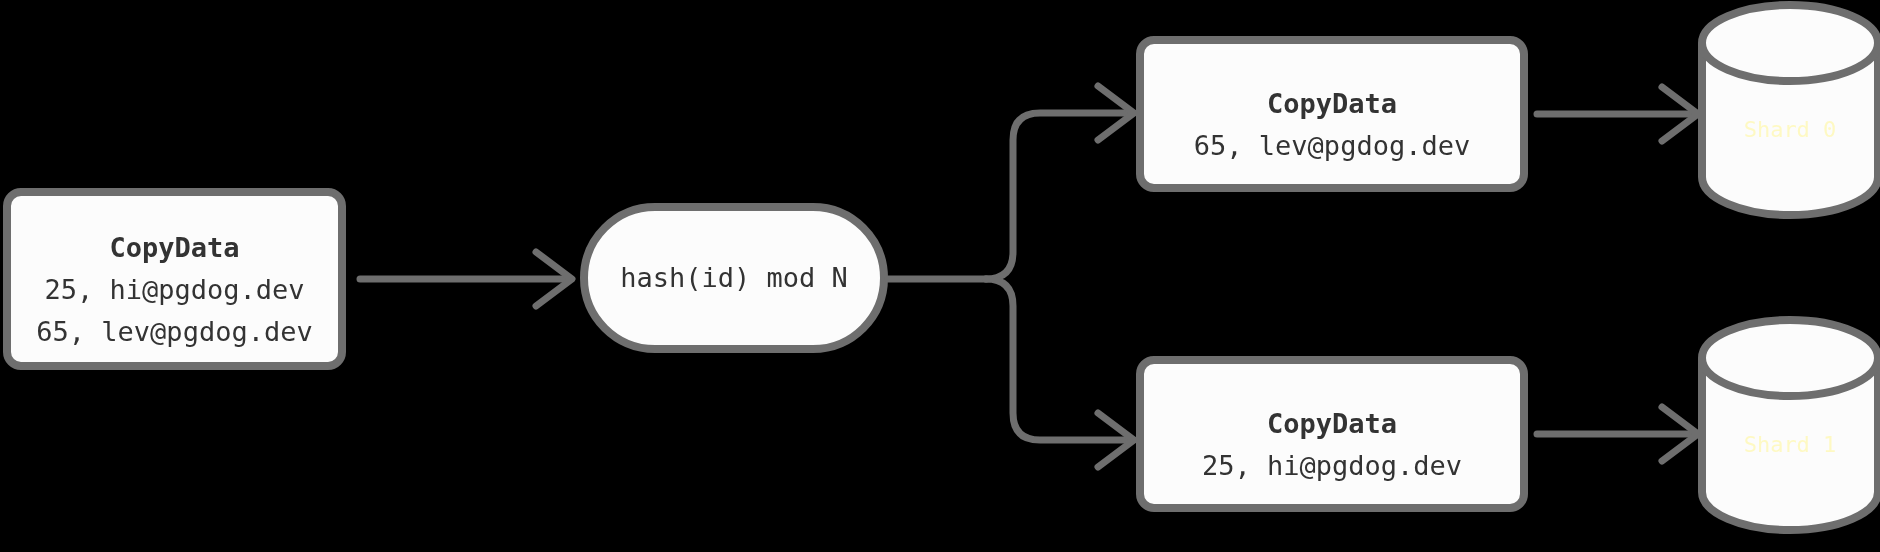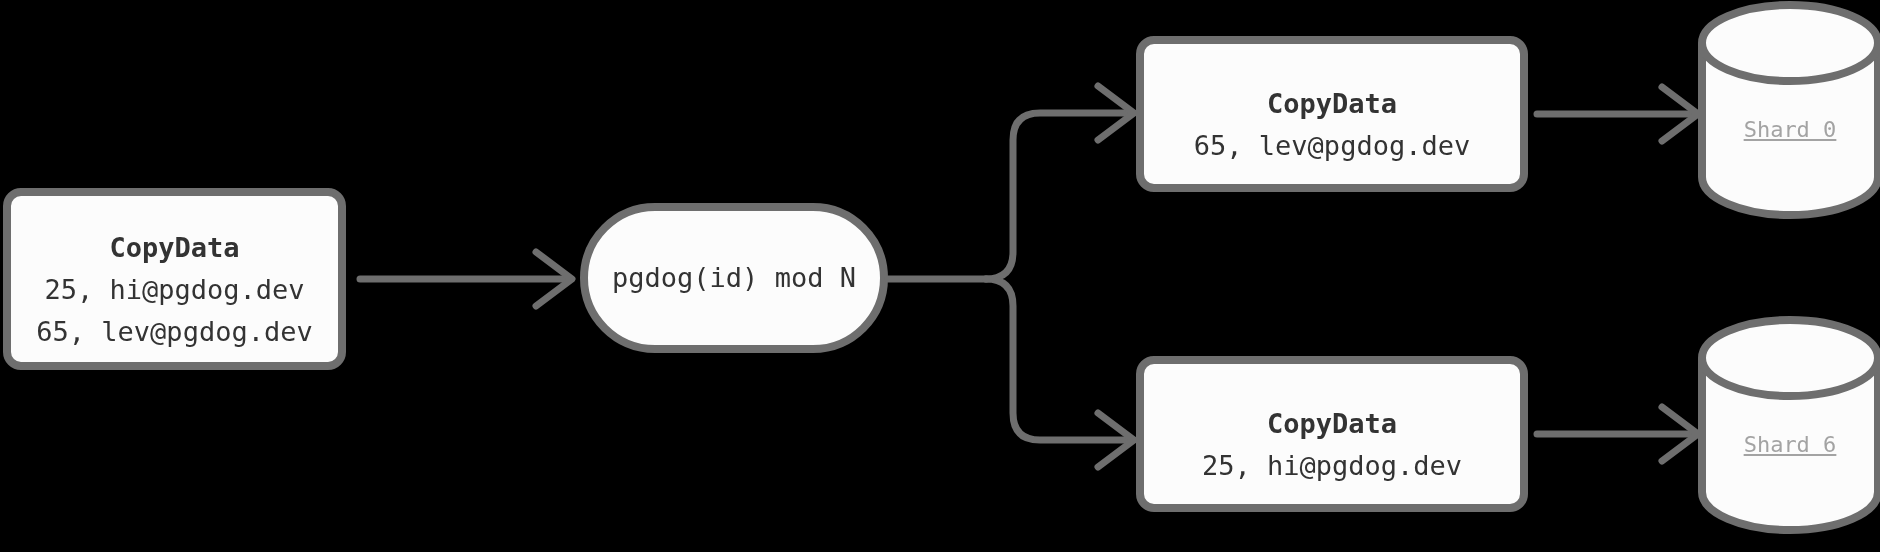--- a/index.html
+++ b/index.html
@@ -6,21 +6,21 @@
   body{width:1880px;height:552px;overflow:hidden;
        font-family:"DejaVu Sans Mono","Liberation Mono",monospace;}
   #stage{position:relative;width:1880px;height:552px;background:#000;}
   #stage svg{position:absolute;left:0;top:0;}
   .node-text{position:absolute;display:flex;flex-direction:column;
              align-items:center;justify-content:center;
              color:#333333;pointer-events:none;}
   .node-text .ln{font-size:27px;line-height:42px;white-space:pre;}
   .node-text .ln.bold{font-weight:bold;margin-top:21px;}
   .pill-text{font-size:27px;line-height:42px;white-space:pre;color:#333333;}
-  .cyl-text{font-size:22px;line-height:30px;white-space:pre;color:#a3a3a3;text-decoration:underline;}
+  .cyl-text{font-size:22px;line-height:30px;white-space:pre;color:#fef9c3;}
 </style>
 </head>
 <body>
 
 <div id="stage">
 
   <svg width="1880" height="552" viewBox="0 0 1880 552">
 
     <rect x="7" y="192" width="335" height="174" rx="14" ry="14" fill="#fcfcfc" stroke="#6e6e6e" stroke-width="8"></rect>
 
@@ -67,34 +67,34 @@
     </g>
   </svg>
 
   <div class="node-text" style="left:7px;top:192px;width:335px;height:174px;">
     <div class="ln bold">CopyData</div>
     <div class="ln">25, hi@pgdog.dev</div>
     <div class="ln">65, lev@pgdog.dev</div>
   </div>
 
   <div class="node-text" style="left:584px;top:207px;width:300px;height:142px;">
-    <div class="pill-text">pgdog(id) mod N</div>
+    <div class="pill-text">hash(id) mod N</div>
   </div>
 
   <div class="node-text" style="left:1140px;top:40px;width:384px;height:148px;">
     <div class="ln bold">CopyData</div>
     <div class="ln">65, lev@pgdog.dev</div>
   </div>
 
   <div class="node-text" style="left:1140px;top:360px;width:384px;height:148px;">
     <div class="ln bold">CopyData</div>
     <div class="ln">25, hi@pgdog.dev</div>
   </div>
 
   <div class="node-text" style="left:1702px;top:100px;width:176px;height:60px;">
     <div class="cyl-text">Shard 0</div>
   </div>
 
   <div class="node-text" style="left:1702px;top:415px;width:176px;height:60px;">
-    <div class="cyl-text">Shard 6</div>
+    <div class="cyl-text">Shard 1</div>
   </div>
 
 </div>
 
 </body></html>

